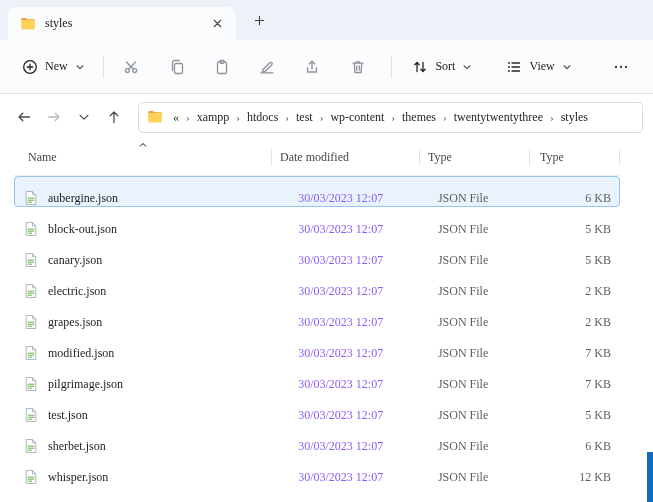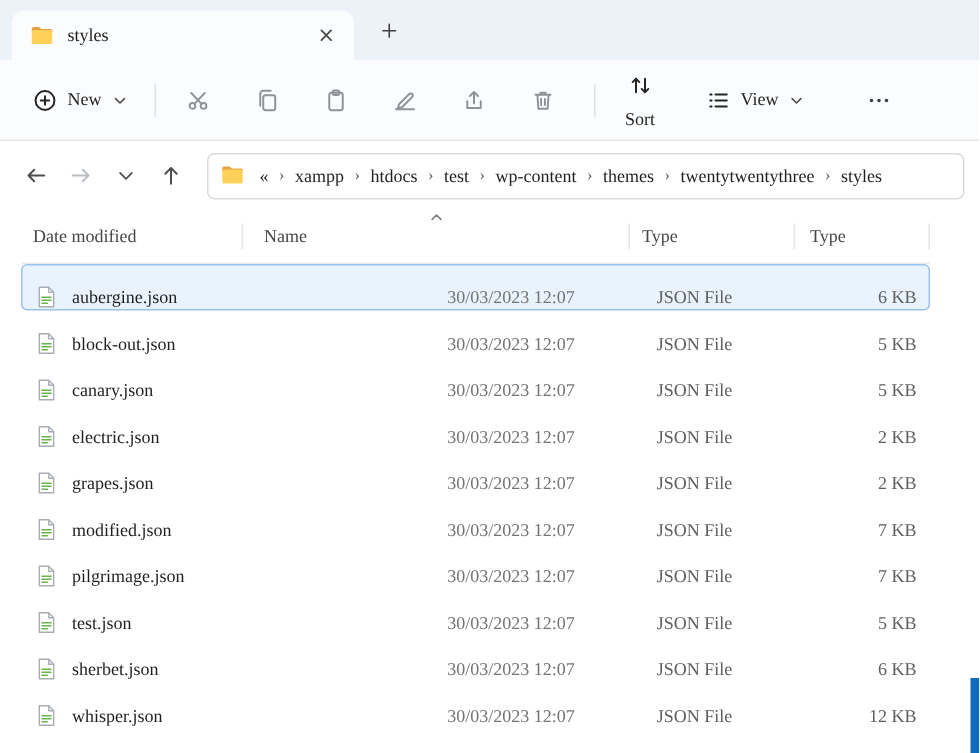--- a/index.html
+++ b/index.html
@@ -26,21 +26,21 @@
 
   
   .toolbar {
     position:absolute; top:40px; left:0; right:0; height:54px; background:#fbfcfd;
     border-bottom:1px solid #e6e6e6; display:flex; align-items:center; padding:0 12px; box-sizing:border-box;
   }
   .tb-text-btn { display:flex; align-items:center; gap:7px; height:36px; padding:0 10px; border-radius:4px; color:#242424; }
   .tb-text-btn .chev { color:#4c4c4c; }
   .tb-icon-btn { width:40px; height:36px; margin-right:6px; border-radius:4px; display:flex; align-items:center; justify-content:center; color:#8f9297; }
   .tb-divider { width:1px; height:22px; background:#e0e0e0; margin:0 8px; }
-  .tb-sort { margin-left:2px;flex-direction:column; }
+  .tb-sort { margin-left:2px; }
   .tb-view { margin-left:14px; }
   .tb-more { margin-left:20px; width:40px; height:36px; border-radius:4px; display:flex; align-items:center; justify-content:center; color:#3c3c3c; }
 
   
   .nav-row {
     position:absolute; top:94px; left:0; right:0; height:46px; background:#fff;
     display:flex; align-items:center; padding:0 10px 0 10px; box-sizing:border-box;
   }
   .nav-btn { width:28px; height:28px; border-radius:4px; display:flex; align-items:center; justify-content:center; color:#4d4d4d; margin-right:2px; }
   .nav-btn.disabled { color:#b9bcc1; }
@@ -66,21 +66,21 @@
   .sort-caret { position:absolute; left:50%; top:0; transform:translateX(-50%); color:#7d7d7d; }
 
   
   .rows { position:absolute; top:176px; left:14px; width:606px; }
   .row {
     height:31px; display:flex; align-items:flex-end; border:1px solid transparent; border-radius:4px; box-sizing:border-box;
   }
   .row.selected { background:var(--selection-bg,#e9f3fd); border-color:var(--selection-border,#99c3ee); }
   .cell { box-sizing:border-box; }
   .c-name { width:258px; display:flex; align-items:center; gap:9px; padding-left:8px; color:#1e1e1e; }
-  .c-date { width:148px; padding-left:8px; color:#737373;margin-left:32px; }
+  .c-date { width:148px; padding-left:8px; color:#8b5cf6;margin-left:32px; }
   .c-type { width:110px; padding-left:8px; color:#5e5e5e; }
   .c-size { width:90px;  padding-right:8px; text-align:right; color:#5e5e5e; }
 
   
   .scroll-accent { position:absolute; right:0; bottom:0; width:6px; height:50px; background:var(--accent,#0f6cbd); }
 </style>
 </head>
 <body>
 
 <div class="window">
@@ -263,31 +263,31 @@
           <span class="crumb">themes</span>
           <span class="crumb-sep">›</span>
           <span class="crumb">twentytwentythree</span>
           <span class="crumb-sep">›</span>
           <span class="crumb">styles</span>
         </span>
     </div>
   </div>
 
   <div class="hrow">
-    <div class="hcell h-date">
-      <span>Date modified</span>
-    </div>
     <div class="hcell h-name">
       <span class="sort-caret">
         <svg class="ic" viewBox="0 0 12 12" width="10" height="10">
             <path d="M2.5 7.5L6 4l3.5 3.5"></path>
           </svg>
       </span>
       <span>Name</span>
     </div>
+    <div class="hcell h-date">
+      <span>Date modified</span>
+    </div>
     <div class="hcell h-type">
       <span>Type</span>
     </div>
     <div class="hcell h-size">
       <span>Type</span>
     </div>
   </div>
 
   <div class="rows" id="rows">
       <div class="row selected">

